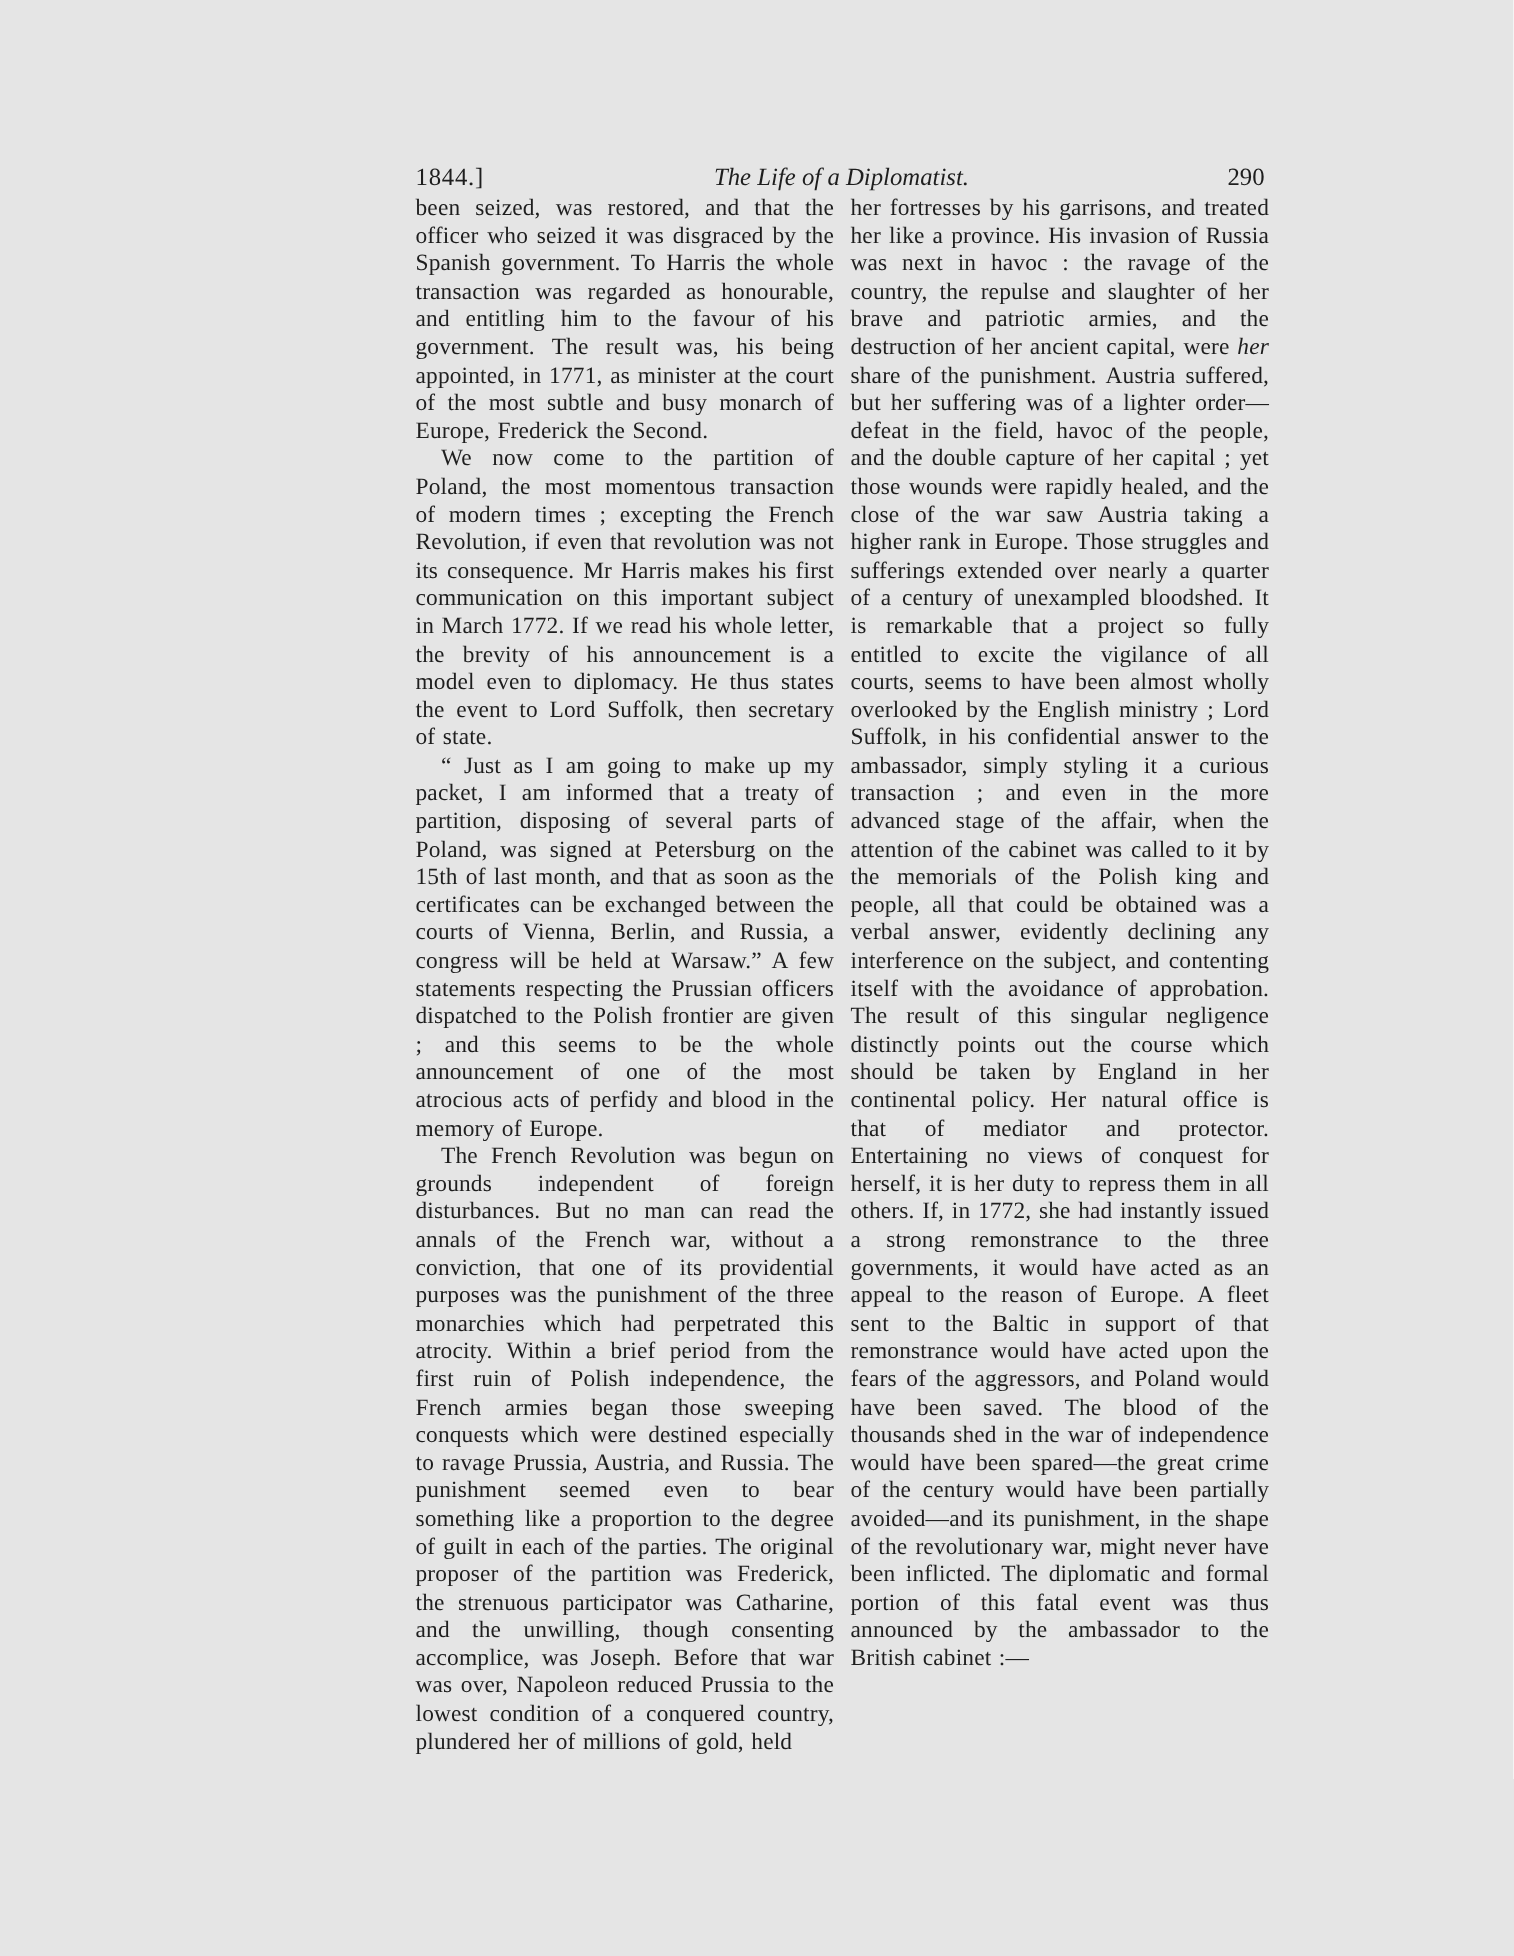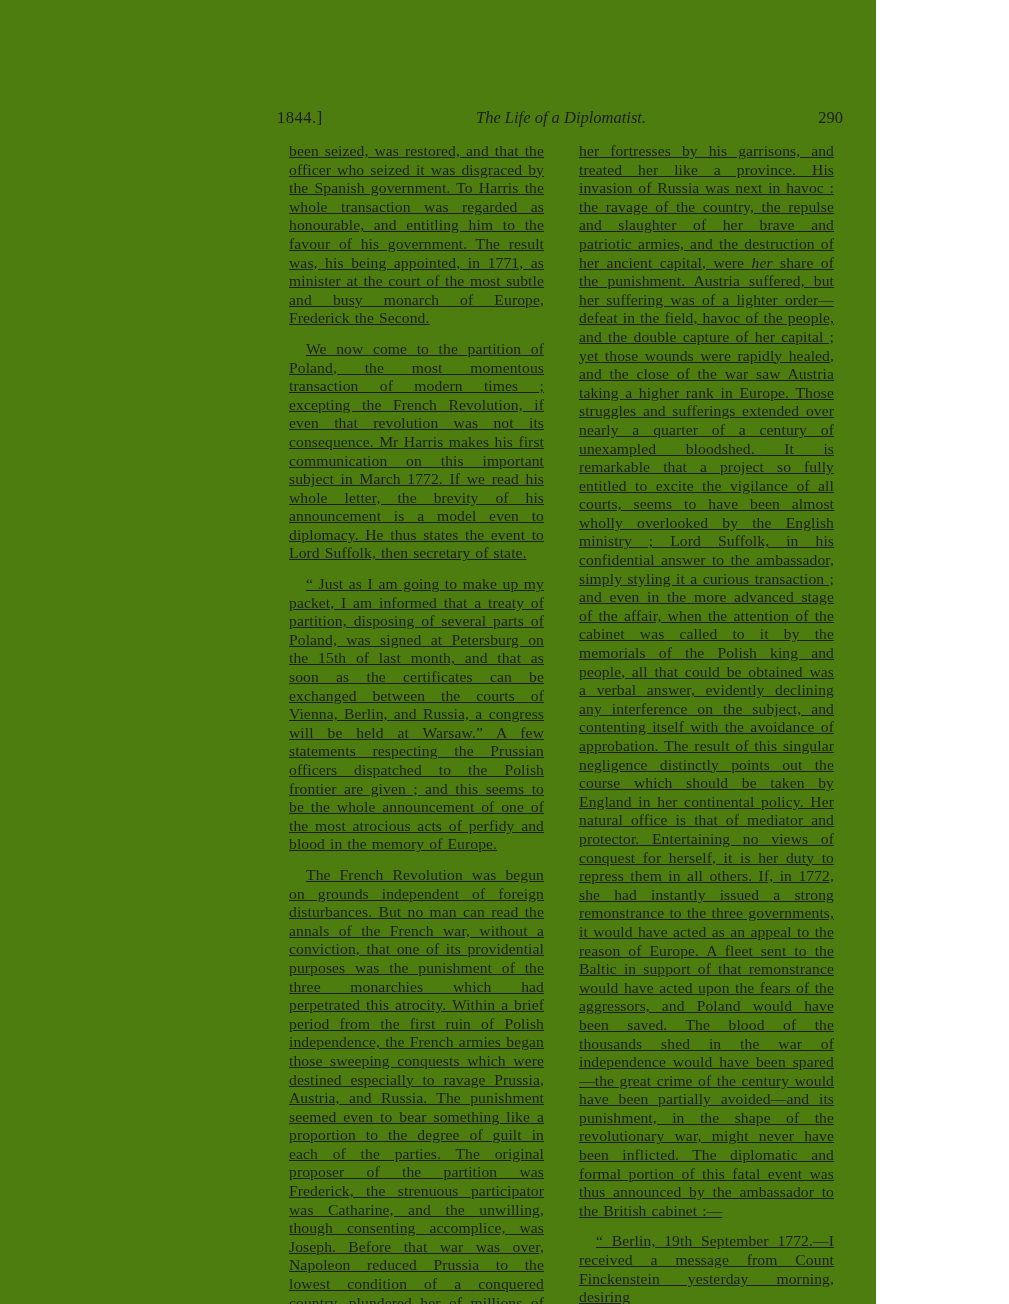--- a/index.html
+++ b/index.html
@@ -11,23 +11,23 @@
     width: 1009px;
     height: 1304px;
     position: relative;
     font-family: "Liberation Serif", "DejaVu Serif", serif;
     color: #1e1e1e;
     -webkit-font-smoothing: antialiased;
   }
   .page {
     position: absolute;
     top: 0; left: 0;
-    width: 876px;
+    width: 1009px;
     height: 1304px;
-    background: #4d7c0f;
+    background: #e5e5e5;
     overflow: hidden;
   }
   .running-head {
     position: absolute;
     top: 109px;
     left: 277px;
     width: 568px;
     height: 20px;
     font-size: 16.5px;
     line-height: 18px;
@@ -61,23 +61,22 @@
   }
   .column {
     flex: 1;
     text-align: justify;
     font-size: 15.6px;
     line-height: 18.6px;
     letter-spacing: 0.1px;
     word-spacing: 1px;
   }
   .column p {
-    margin: 12px;
+    margin: 0;
     padding: 0;
-    text-decoration: underline;
   }
   .column p.indent {
     text-indent: 17px;
   }
   .column i {
     font-style: italic;
   }
 </style>
 </head>
 <body>
@@ -92,17 +91,16 @@
 
   <div class="columns">
     <div class="column">
         <p><span>been seized, was restored, and that the officer who seized it was disgraced by the Spanish government. To Harris the whole transaction was regarded as honourable, and entitling him to the favour of his government. The result was, his being appointed, in 1771, as minister at the court of the most subtle and busy monarch of Europe, Frederick the Second.</span></p>
         <p class="indent"><span>We now come to the partition of Poland, the most momentous transaction of modern times ; excepting the French Revolution, if even that revolution was not its consequence. Mr Harris makes his first communication on this important subject in March 1772. If we read his whole letter, the brevity of his announcement is a model even to diplomacy. He thus states the event to Lord Suffolk, then secretary of state.</span></p>
         <p class="indent"><span>“ Just as I am going to make up my packet, I am informed that a treaty of partition, disposing of several parts of Poland, was signed at Petersburg on the 15th of last month, and that as soon as the certificates can be exchanged between the courts of Vienna, Berlin, and Russia, a congress will be held at Warsaw.” A few statements respecting the Prussian officers dispatched to the Polish frontier are given ; and this seems to be the whole announcement of one of the most atrocious acts of perfidy and blood in the memory of Europe.</span></p>
         <p class="indent"><span>The French Revolution was begun on grounds independent of foreign disturbances. But no man can read the annals of the French war, without a conviction, that one of its providential purposes was the punishment of the three monarchies which had perpetrated this atrocity. Within a brief period from the first ruin of Polish independence, the French armies began those sweeping conquests which were destined especially to ravage Prussia, Austria, and Russia. The punishment seemed even to bear something like a proportion to the degree of guilt in each of the parties. The original proposer of the partition was Frederick, the strenuous participator was Catharine, and the unwilling, though consenting accomplice, was Joseph. Before that war was over, Napoleon reduced Prussia to the lowest condition of a conquered country, plundered her of millions of gold, held</span></p>
       </div>
     <div class="column">
         <p><span>her fortresses by his garrisons, and treated her like a province. His invasion of Russia was next in havoc : the ravage of the country, the repulse and slaughter of her brave and patriotic armies, and the destruction of her ancient capital, were </span><i>her</i><span> share of the punishment. Austria suffered, but her suffering was of a lighter order—defeat in the field, havoc of the people, and the double capture of her capital ; yet those wounds were rapidly healed, and the close of the war saw Austria taking a higher rank in Europe. Those struggles and sufferings extended over nearly a quarter of a century of unexampled bloodshed. It is remarkable that a project so fully entitled to excite the vigilance of all courts, seems to have been almost wholly overlooked by the English ministry ; Lord Suffolk, in his confidential answer to the ambassador, simply styling it a curious transaction ; and even in the more advanced stage of the affair, when the attention of the cabinet was called to it by the memorials of the Polish king and people, all that could be obtained was a verbal answer, evidently declining any interference on the subject, and contenting itself with the avoidance of approbation. The result of this singular negligence distinctly points out the course which should be taken by England in her continental policy. Her natural office is that of mediator and protector. Entertaining no views of conquest for herself, it is her duty to repress them in all others. If, in 1772, she had instantly issued a strong remonstrance to the three governments, it would have acted as an appeal to the reason of Europe. A fleet sent to the Baltic in support of that remonstrance would have acted upon the fears of the aggressors, and Poland would have been saved. The blood of the thousands shed in the war of independence would have been spared—the great crime of the century would have been partially avoided—and its punishment, in the shape of the revolutionary war, might never have been inflicted. The diplomatic and formal portion of this fatal event was thus announced by the ambassador to the British cabinet :—</span></p>
-        <p class="indent"><span>“ Berlin, 19th September 1772.—I received a message from Count Finckenstein yesterday morning, desiring</span></p>
       </div>
   </div>
 
 </div>
 
 </body></html>

